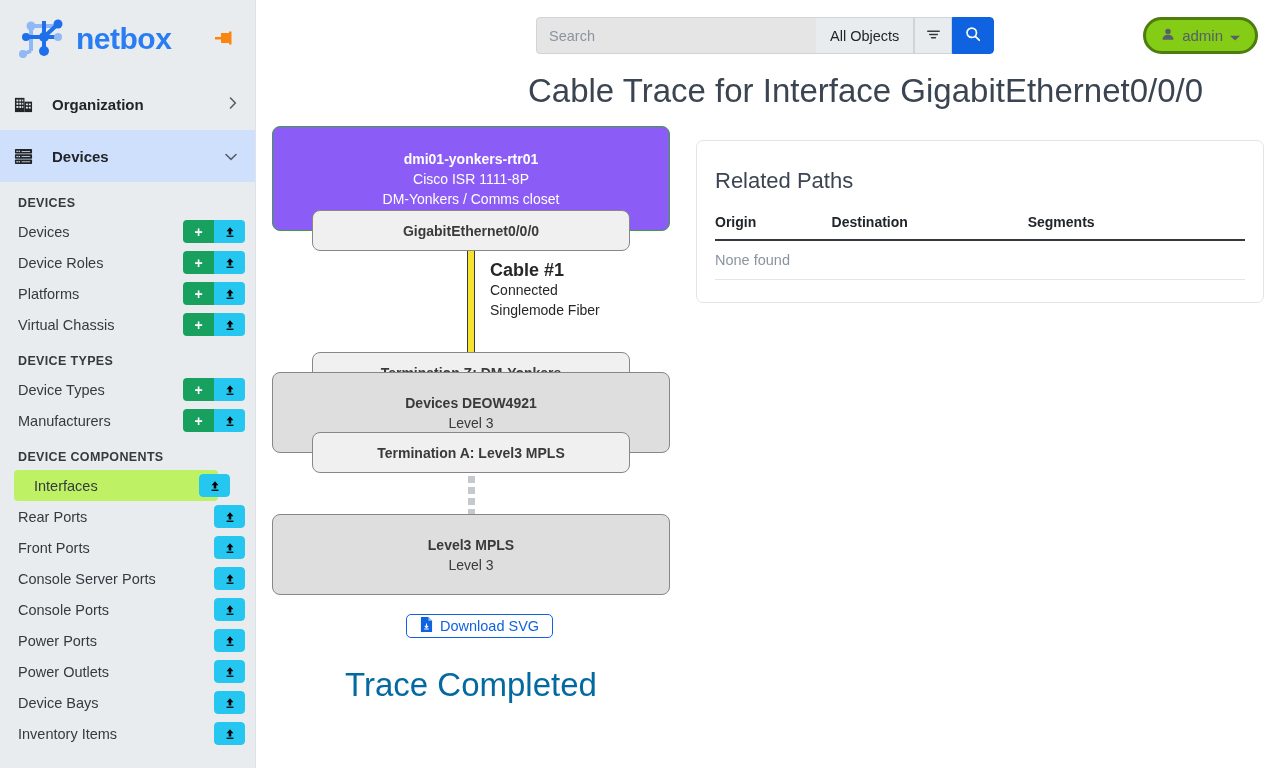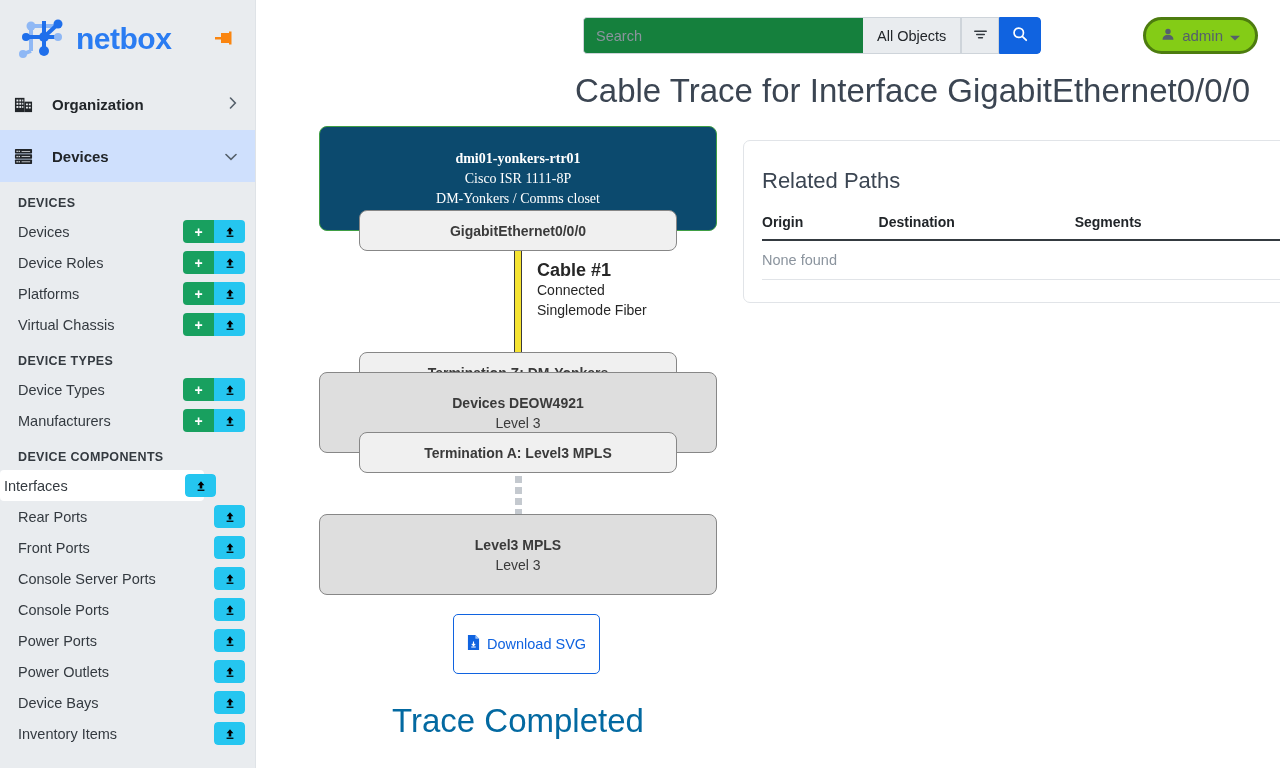--- a/index.html
+++ b/index.html
@@ -6,21 +6,21 @@
   * { box-sizing: border-box; }
   html, body {
     margin: 0; padding: 0;
     width: 1280px; height: 768px;
     overflow: hidden;
     background: #ffffff;
     font-family: "Liberation Sans", sans-serif;
     font-size: 14px;
     color: #212529;
   }
-  #app { position: relative; width: 1280px; height: 684px; display: flex; gap: 47px; }
+  #app { position: relative; width: 1280px; height: 684px; display: flex; }
 
   
   .sidebar {
     width: 256px; height: 768px;
     background: #e9ecef;
     border-right: 1px solid #dfe3e7;
     overflow: hidden;
     flex: 0 0 256px;
     position: relative;
   }
@@ -72,24 +72,24 @@
     display: flex; align-items: center;
     height: 31px;
     margin: 0 10px 0 0;
     padding-left: 18px;
     font-size: 14.5px;
     color: #343a40;
     cursor: pointer;
   }
   .nav-item .ni-label { flex: 1; }
   .nav-item.sel {
-    background: #ffffff;
+    background: #bef264;
     border-radius: 4px;
-    margin-left: 0;
-    padding-left: 4px;
+    margin-left: 14px;
+    padding-left: 20px;
     width: 204px;
   }
   .btn-group {
     position: absolute;
     right: 0; top: 4px;
     display: flex; height: 23px;
     border-radius: 4px;
     overflow: hidden;
   }
   .nav-item.sel .btn-group { right: -12px; }
@@ -120,21 +120,21 @@
   }
   .search-input {
     width: 280px;
     border: 1px solid #ced4da;
     border-right: none;
     border-radius: 4px 0 0 4px;
     padding: 0 12px;
     font-size: 14.5px;
     font-family: "Liberation Sans", sans-serif;
     color: #212529;
-    background: #15803d;
+    background: #e5e5e5;
     outline: none;
   }
   .search-input::placeholder { color: #8b949e; }
   .obj-select {
     display: flex; align-items: center;
     padding: 0 14px;
     background: #e9ecef;
     border: 1px solid #ced4da;
     border-left: none;
     font-size: 14.5px;
@@ -200,24 +200,23 @@
     border-radius: 8px;
     text-align: center;
     display: flex; flex-direction: column; justify-content: center;
     align-items: center;
   }
   .node .n-title { font-weight: 700; font-size: 14px; line-height: 20px; }
   .node .n-sub { font-size: 14px; line-height: 20px; }
 
   .node-device {
     width: 398px; height: 105px;
-    background: #0c4a6e;
+    background: #8b5cf6;
     border: 1px solid #3f9e44;
     color: #ffffff;
-    font-family: Liberation Serif, serif;
   }
   .node-term {
     width: 318px; height: 41px;
     margin: 0 auto;
     background: #f0f0f0;
     border: 1px solid #878787;
     color: #3a3a3a;
   }
   .node-circuit {
     width: 398px; height: 81px;
@@ -262,21 +261,21 @@
     position: absolute;
     left: 196px;
     width: 7px; height: 7px;
     background: #c4c9cf;
   }
   .overlap-up { margin-top: -21px; z-index: 2; }
 
   .dl-btn {
     display: inline-flex; align-items: center; gap: 7px;
     margin: 19px 0 0 134px;
-    padding: 20px 13px;
+    padding: 2px 13px;
     border: 1px solid #1063e0;
     border-radius: 5px;
     background: #fff;
     color: #1063e0;
     font-size: 14.5px;
     font-family: "Liberation Sans", sans-serif;
     cursor: pointer;
   }
 
   .trace-status {

